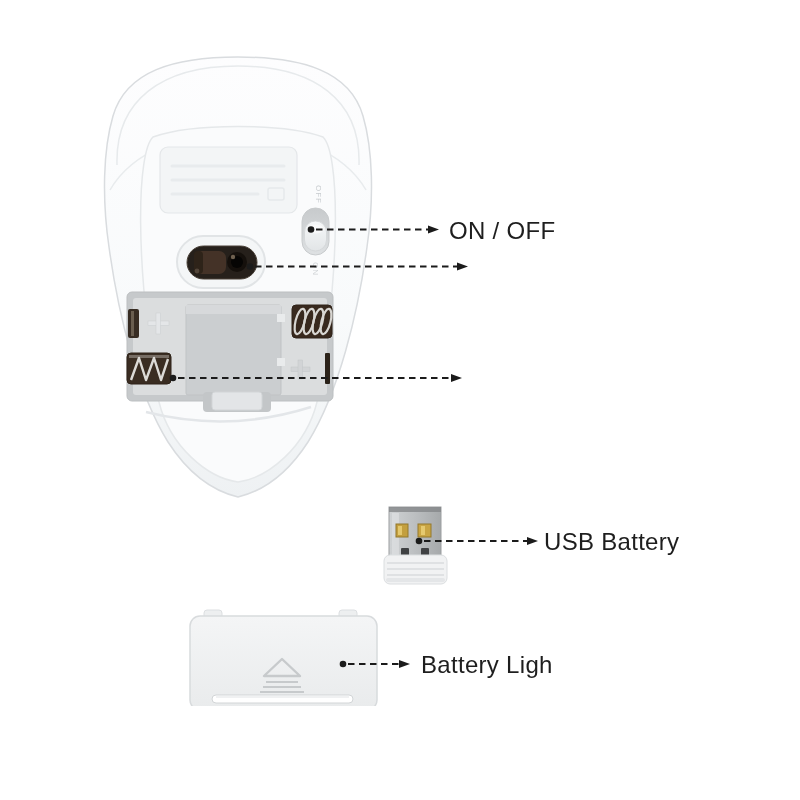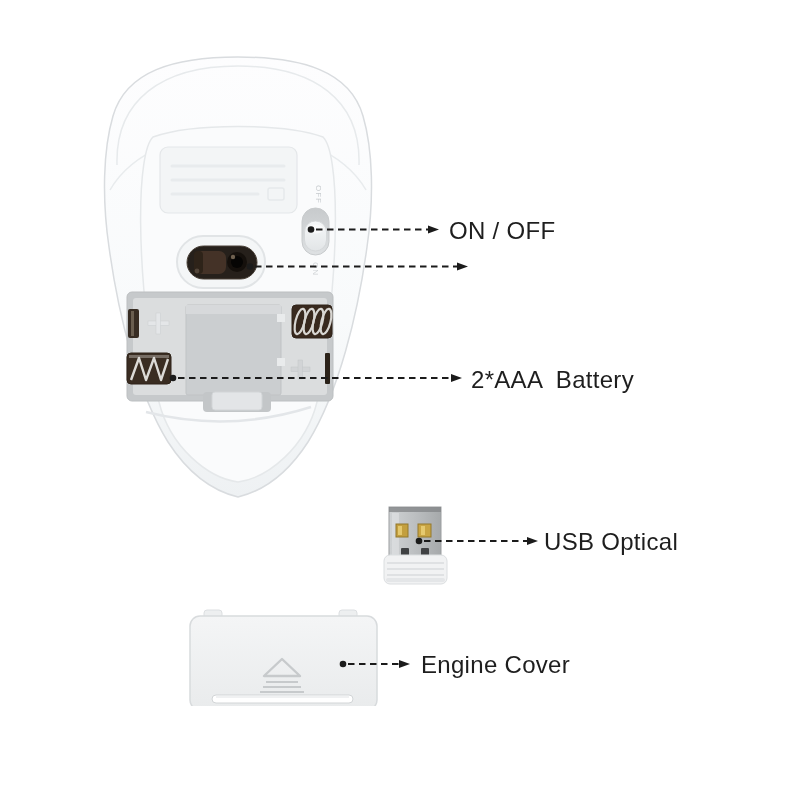--- a/index.html
+++ b/index.html
@@ -190,17 +190,16 @@
     </g>
     <g>
       <circle cx="343" cy="664" r="3.3" stroke="none"></circle>
       <path d="M348,664 H399" fill="none" stroke-dasharray="6.5 4.5"></path>
       <polygon points="399,660 410,664 399,668" stroke="none"></polygon>
     </g>
   </g>
 </svg>
 
   <span class="label" style="left:449px;top:216px">ON / OFF</span>
-  <span class="label" style="left:471px;top:365px">2*AAA  Battery</span>
-  <span class="label" style="left:544px;top:527px">USB Optical</span>
-  <span class="label" style="left:421px;top:650px">Engine Cover</span>
+  <span class="label" style="left:544px;top:527px">USB Battery</span>
+  <span class="label" style="left:421px;top:650px">Battery Ligh</span>
 
 </div>
 
 </body></html>

